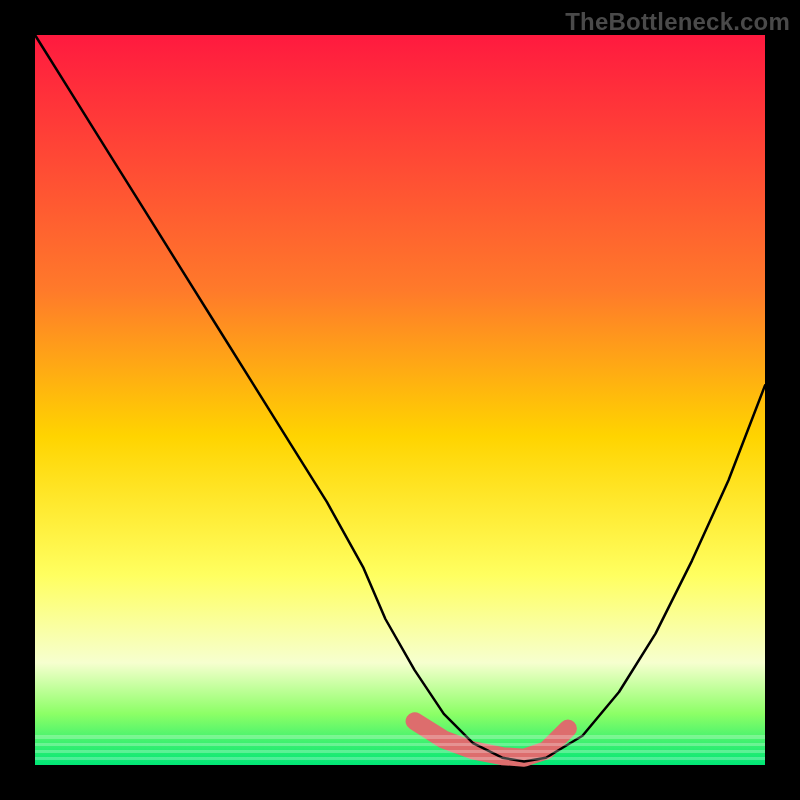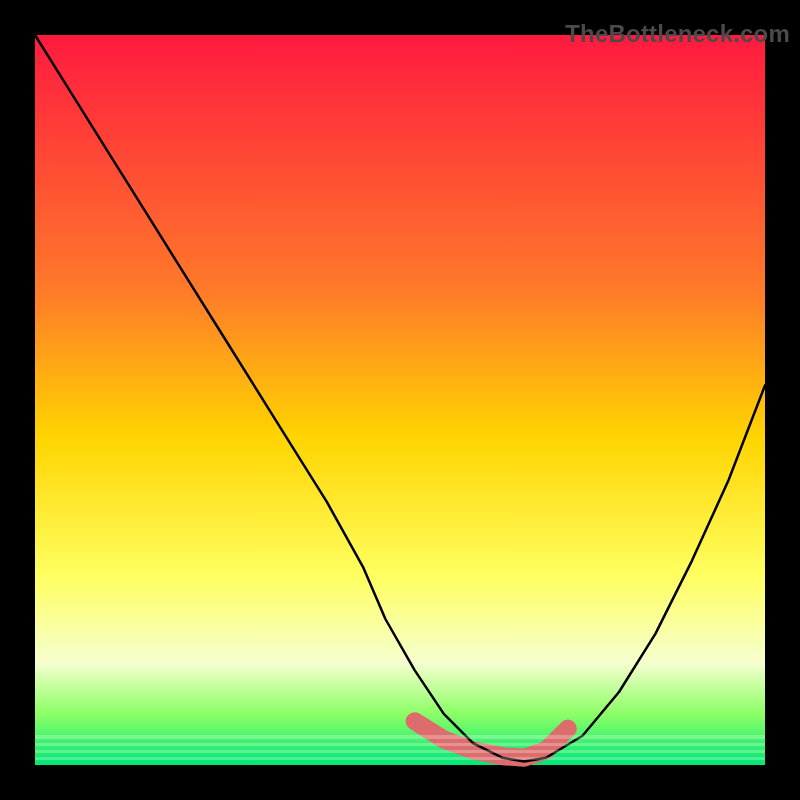--- a/index.html
+++ b/index.html
@@ -11,21 +11,21 @@
   font-family: Arial, Helvetica, sans-serif;
 }
 .frame {
   position: relative;
   width: 800px;
   height: 800px;
   background: #000;
 }
 .watermark {
   position: absolute;
-  top: 20px;
+  top: 8px;
   right: 10px;
   color: #4a4a4a;
   font-size: 24px;
   font-weight: 600;
   letter-spacing: 0.2px;
   z-index: 5;
 }
 svg {
   display: block;
 }

